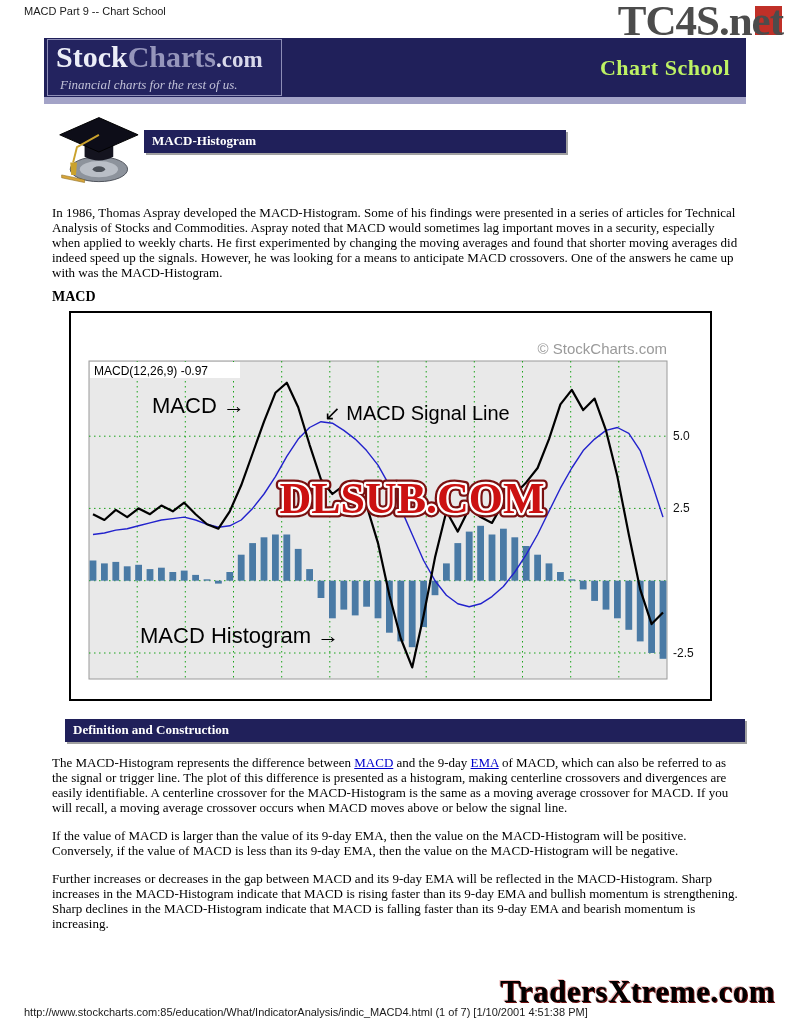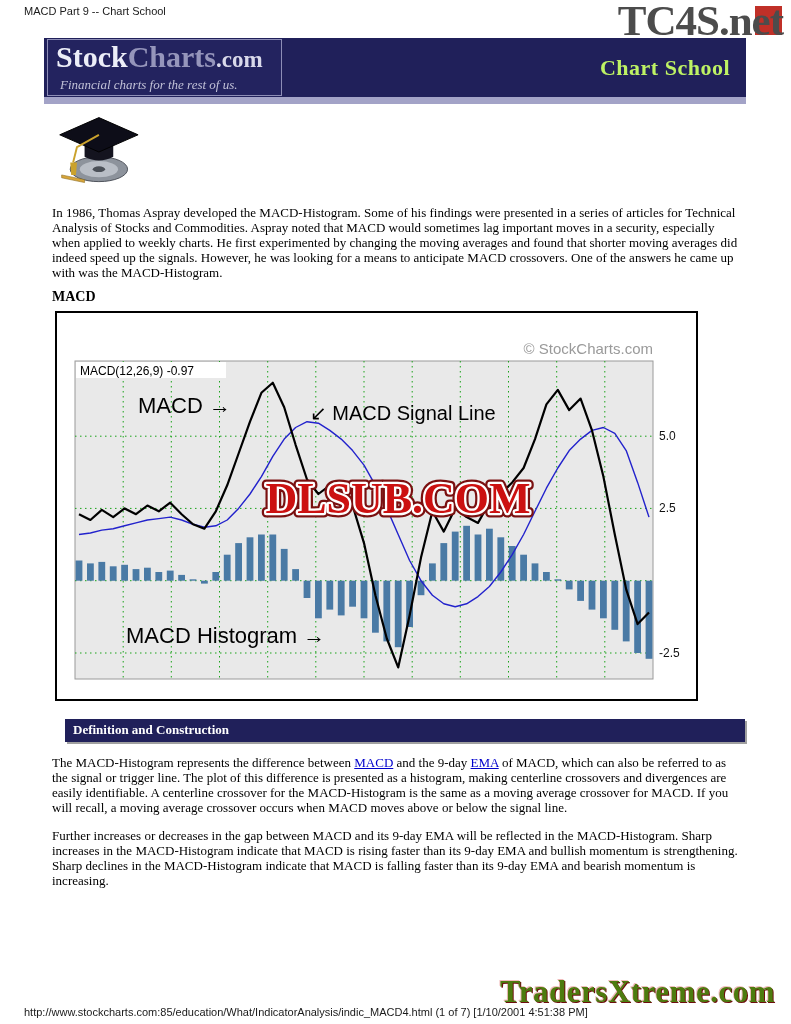--- a/index.html
+++ b/index.html
@@ -25,25 +25,25 @@
   .content{position:absolute;left:52px;top:112px;width:692px;}
   .title-row{position:relative;min-height:80px;}
   .grad-icon{position:absolute;left:2px;top:2px;width:86px;height:76px;display:block;}
   .title-right{margin-left:92px;padding-top:18px;}
   h1.page-title{font-size:19px;margin:0 0 16px 0;font-weight:bold;}
   .section-bar{background:#20205a;color:#fff;font-weight:bold;font-size:13px;padding:3px 8px 4px 8px;box-shadow:2px 2px 0 rgba(45,45,45,0.45);}
   .bar1{width:406px;}
   .bar2{width:664px;margin-top:18px;margin-left:13px;}
   .body-text{font-size:13px;line-height:15px;margin:13px 0 0 0;}
   .chart-caption{font-weight:bold;font-size:14px;margin-top:9px;margin-bottom:6px;}
-  .chart-box{width:639px;border:2px solid #000;margin-left:3px;background:#fff;}
+  .chart-box{width:639px;border:2px solid #000;margin-left:17px;background:#fff;}
   #chart-svg{display:block;width:639px;height:386px;}
   a.link{color:#0000cc;text-decoration:underline;cursor:pointer;}
 
-  .traders{position:absolute;right:16px;top:974px;font-family:"Liberation Serif",serif;font-weight:bold;font-size:31px;color:#4d7c0f;letter-spacing:0.5px;text-shadow:1px 1px 0 #6e0e0e, -1px -1px 0 #f0bcbc;}
+  .traders{position:absolute;right:16px;top:974px;font-family:"Liberation Serif",serif;font-weight:bold;font-size:31px;color:#000000;letter-spacing:0.5px;text-shadow:1px 1px 0 #6e0e0e, -1px -1px 0 #f0bcbc;}
 </style>
 </head>
 <body>
 
 <div class="print-header">MACD Part 9 -- Chart School</div>
 
 <div class="tc4s">
   <span class="red-block"></span>
   <span class="txt">TC4S.net</span>
 </div>
@@ -63,20 +63,21 @@
       <ellipse cx="47" cy="57" rx="30" ry="13" fill="#8d939c" stroke="#4a4f57"></ellipse>
       <ellipse cx="47" cy="57" rx="20" ry="8.5" fill="#b9bec6"></ellipse>
       <ellipse cx="47" cy="57" rx="6.5" ry="3" fill="#4a4f57"></ellipse>
       <polygon points="8,63 32,68 32,71 8,66" fill="#d7a53a" stroke="#8a6a1c" stroke-width="0.6"></polygon>
       <path d="M32,31 L32,44 Q47,52 62,44 L62,31 Z" fill="#14141f"></path>
       <polygon points="47,3 88,21 47,39 6,21" fill="#0d0d18" stroke="#000"></polygon>
       <polyline points="47,21 24,34 20,50" stroke="#caa22d" stroke-width="2" fill="none"></polyline>
       <path d="M17,50 h7 l-1,13 h-5 z" fill="#caa22d"></path>
     </svg>
     <div class="title-right">
+      <div class="section-bar bar1">MACD-Histogram</div>
     </div>
   </div>
 
   <p class="body-text">In 1986, Thomas Aspray developed the MACD-Histogram. Some of his findings were presented in a series of articles for Technical Analysis of Stocks and Commodities. Aspray noted that MACD would sometimes lag important moves in a security, especially when applied to weekly charts. He first experimented by changing the moving averages and found that shorter moving averages did indeed speed up the signals. However, he was looking for a means to anticipate MACD crossovers. One of the answers he came up with was the MACD-Histogram.</p>
 
   <div class="chart-caption">MACD</div>
 
   <div class="chart-box">
     <svg id="chart-svg" viewBox="0 0 639 386">
         <rect x="0" y="0" width="639" height="386" fill="#ffffff"></rect>
@@ -169,19 +170,20 @@
           <text x="341" y="200" text-anchor="middle" font-family="Liberation Serif, serif" font-size="44" font-weight="bold" fill="none" stroke="#ffffff" stroke-width="4.5" stroke-linejoin="round">DLSUB.COM</text>
           <text x="341" y="200" text-anchor="middle" font-family="Liberation Serif, serif" font-size="44" font-weight="bold" fill="#cc1111">DLSUB.COM</text>
         </g>
       </svg>
   </div>
 
   <div class="section-bar bar2">Definition and Construction</div>
 
   <p class="body-text"><span>The MACD-Histogram represents the difference between </span><a class="link">MACD</a><span> and the 9-day </span><a class="link">EMA</a><span> of MACD, which can also be referred to as the signal or trigger line. The plot of this difference is presented as a histogram, making centerline crossovers and divergences are easily identifiable. A centerline crossover for the MACD-Histogram is the same as a moving average crossover for MACD. If you will recall, a moving average crossover occurs when MACD moves above or below the signal line.</span></p>
 
+  <p class="body-text">If the value of MACD is larger than the value of its 9-day EMA, then the value on the MACD-Histogram will be positive. Conversely, if the value of MACD is less than its 9-day EMA, then the value on the MACD-Histogram will be negative.</p>
 
   <p class="body-text">Further increases or decreases in the gap between MACD and its 9-day EMA will be reflected in the MACD-Histogram. Sharp increases in the MACD-Histogram indicate that MACD is rising faster than its 9-day EMA and bullish momentum is strengthening. Sharp declines in the MACD-Histogram indicate that MACD is falling faster than its 9-day EMA and bearish momentum is increasing.</p>
 </div>
 
 <div class="traders">TradersXtreme.com</div>
 
 <div class="print-footer">http://www.stockcharts.com:85/education/What/IndicatorAnalysis/indic_MACD4.html (1 of 7) [1/10/2001 4:51:38 PM]</div>
 
 </body></html>

